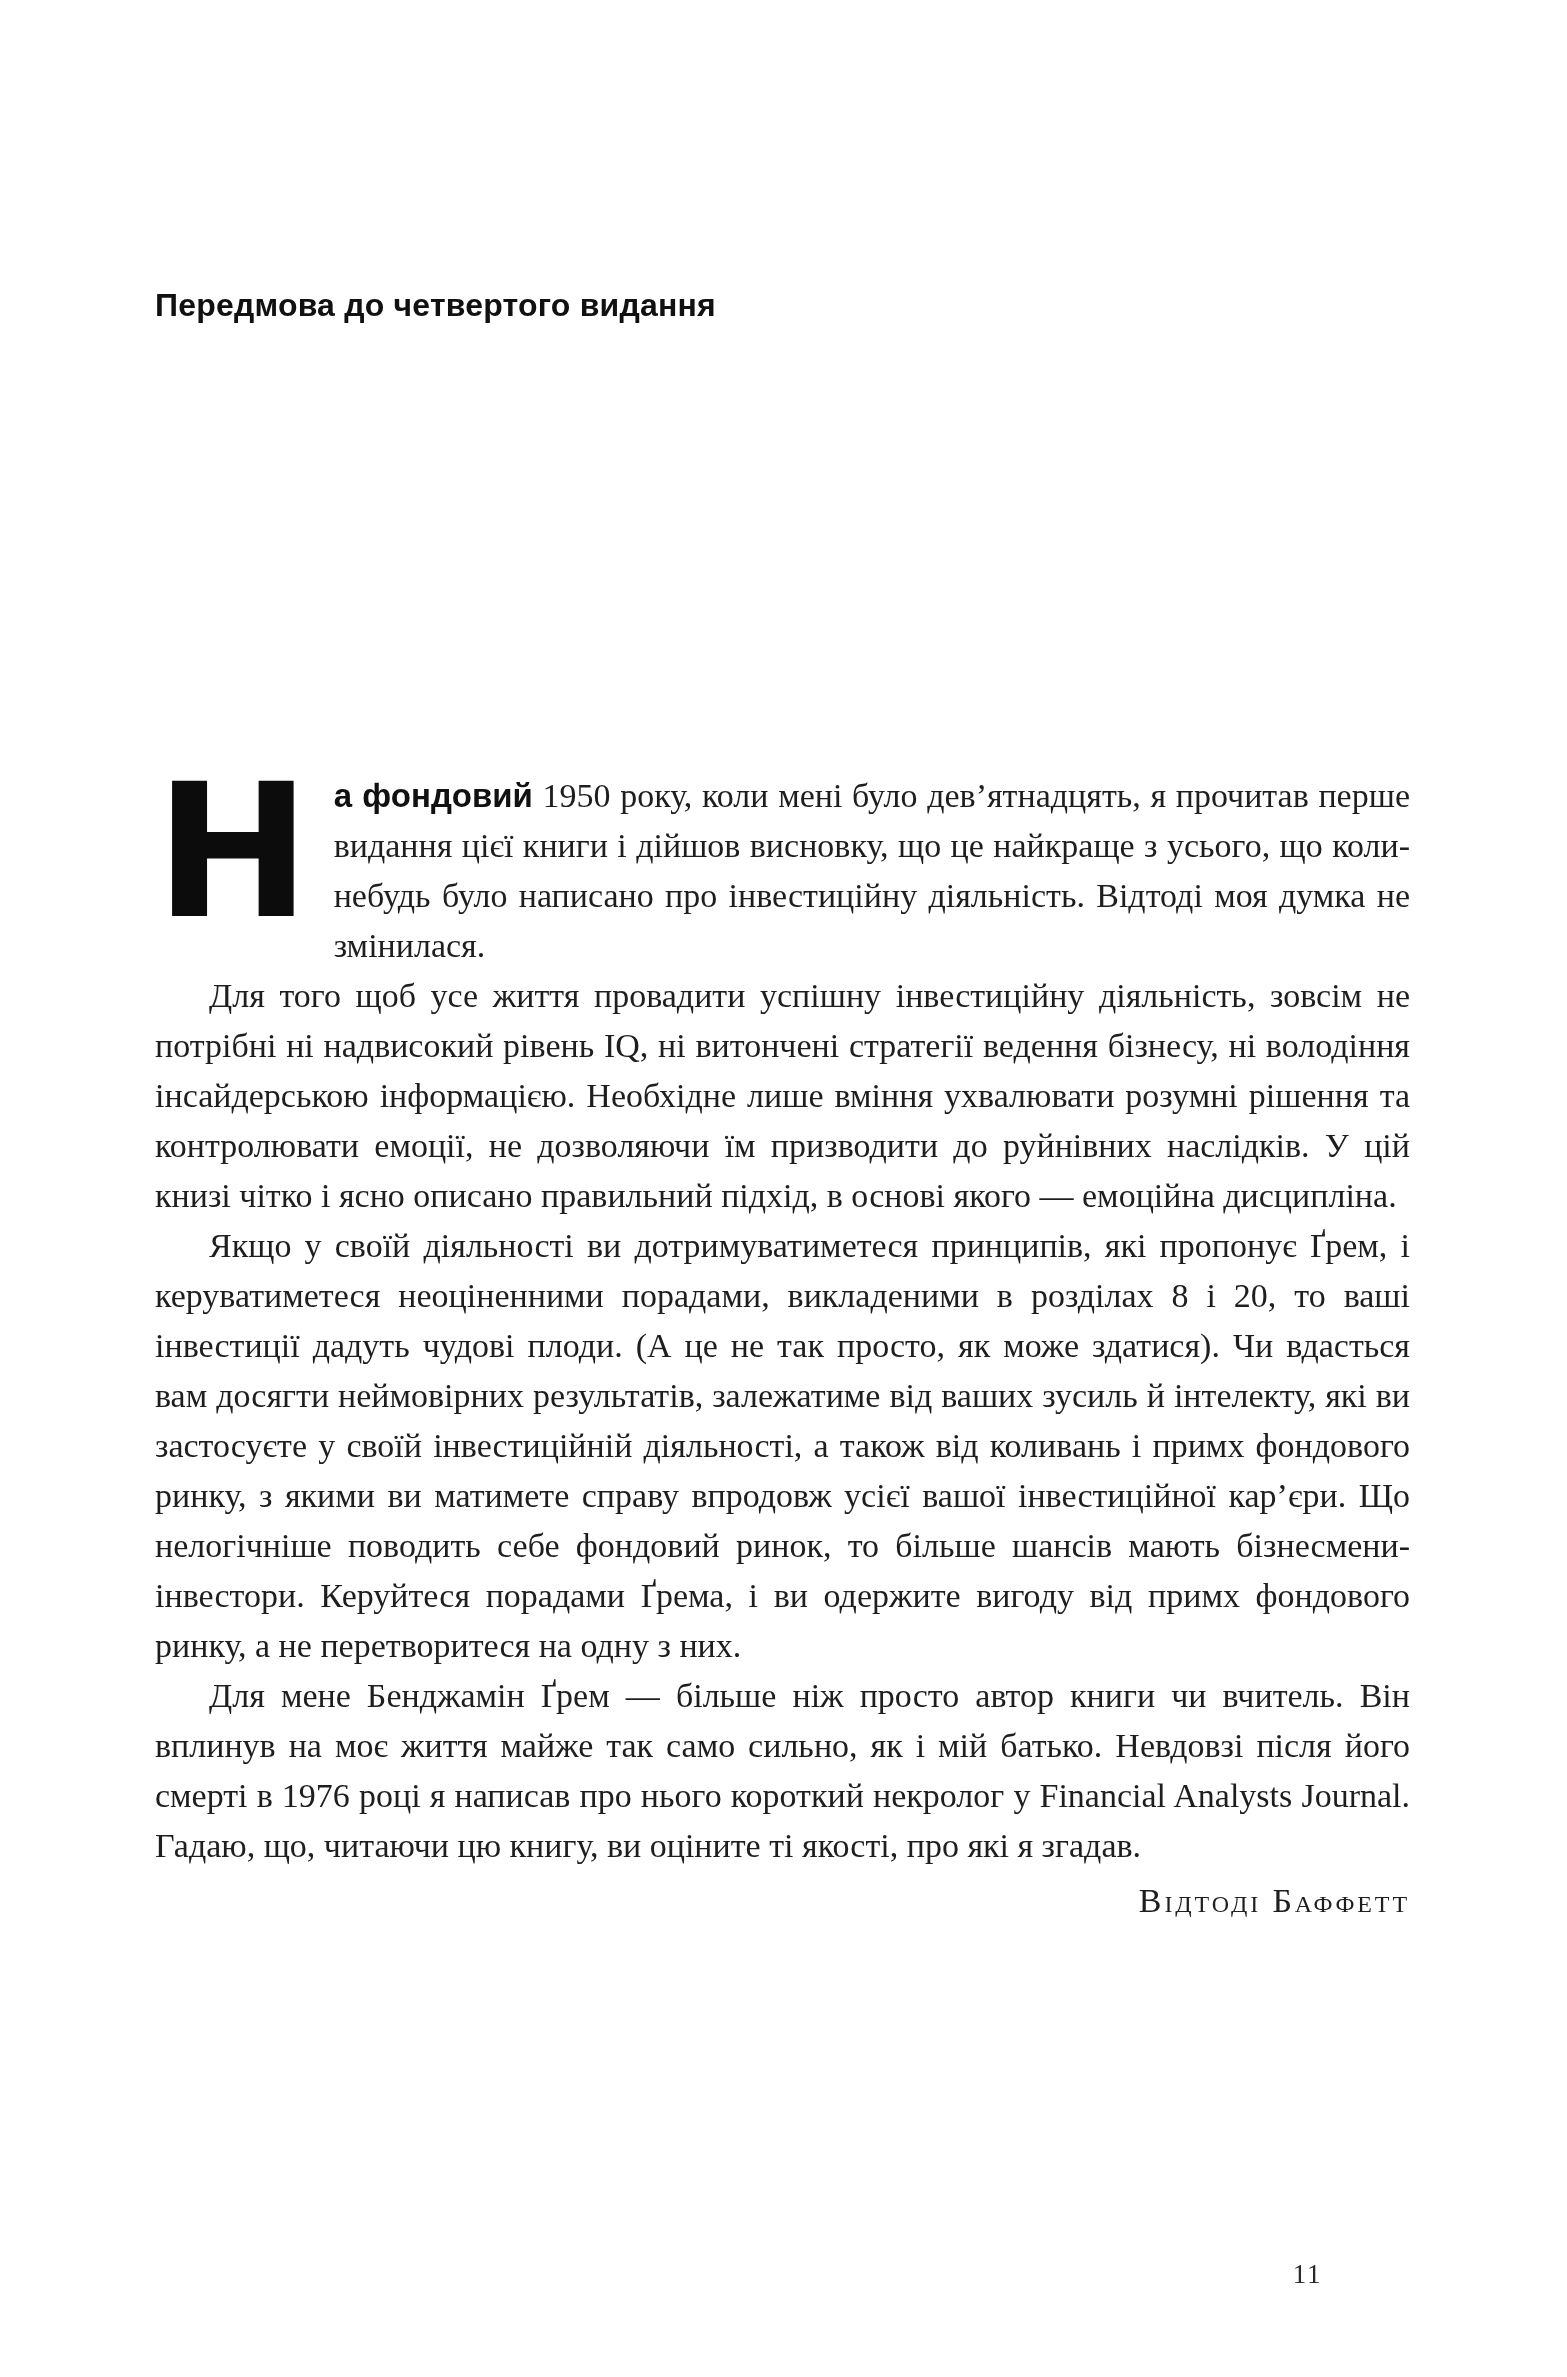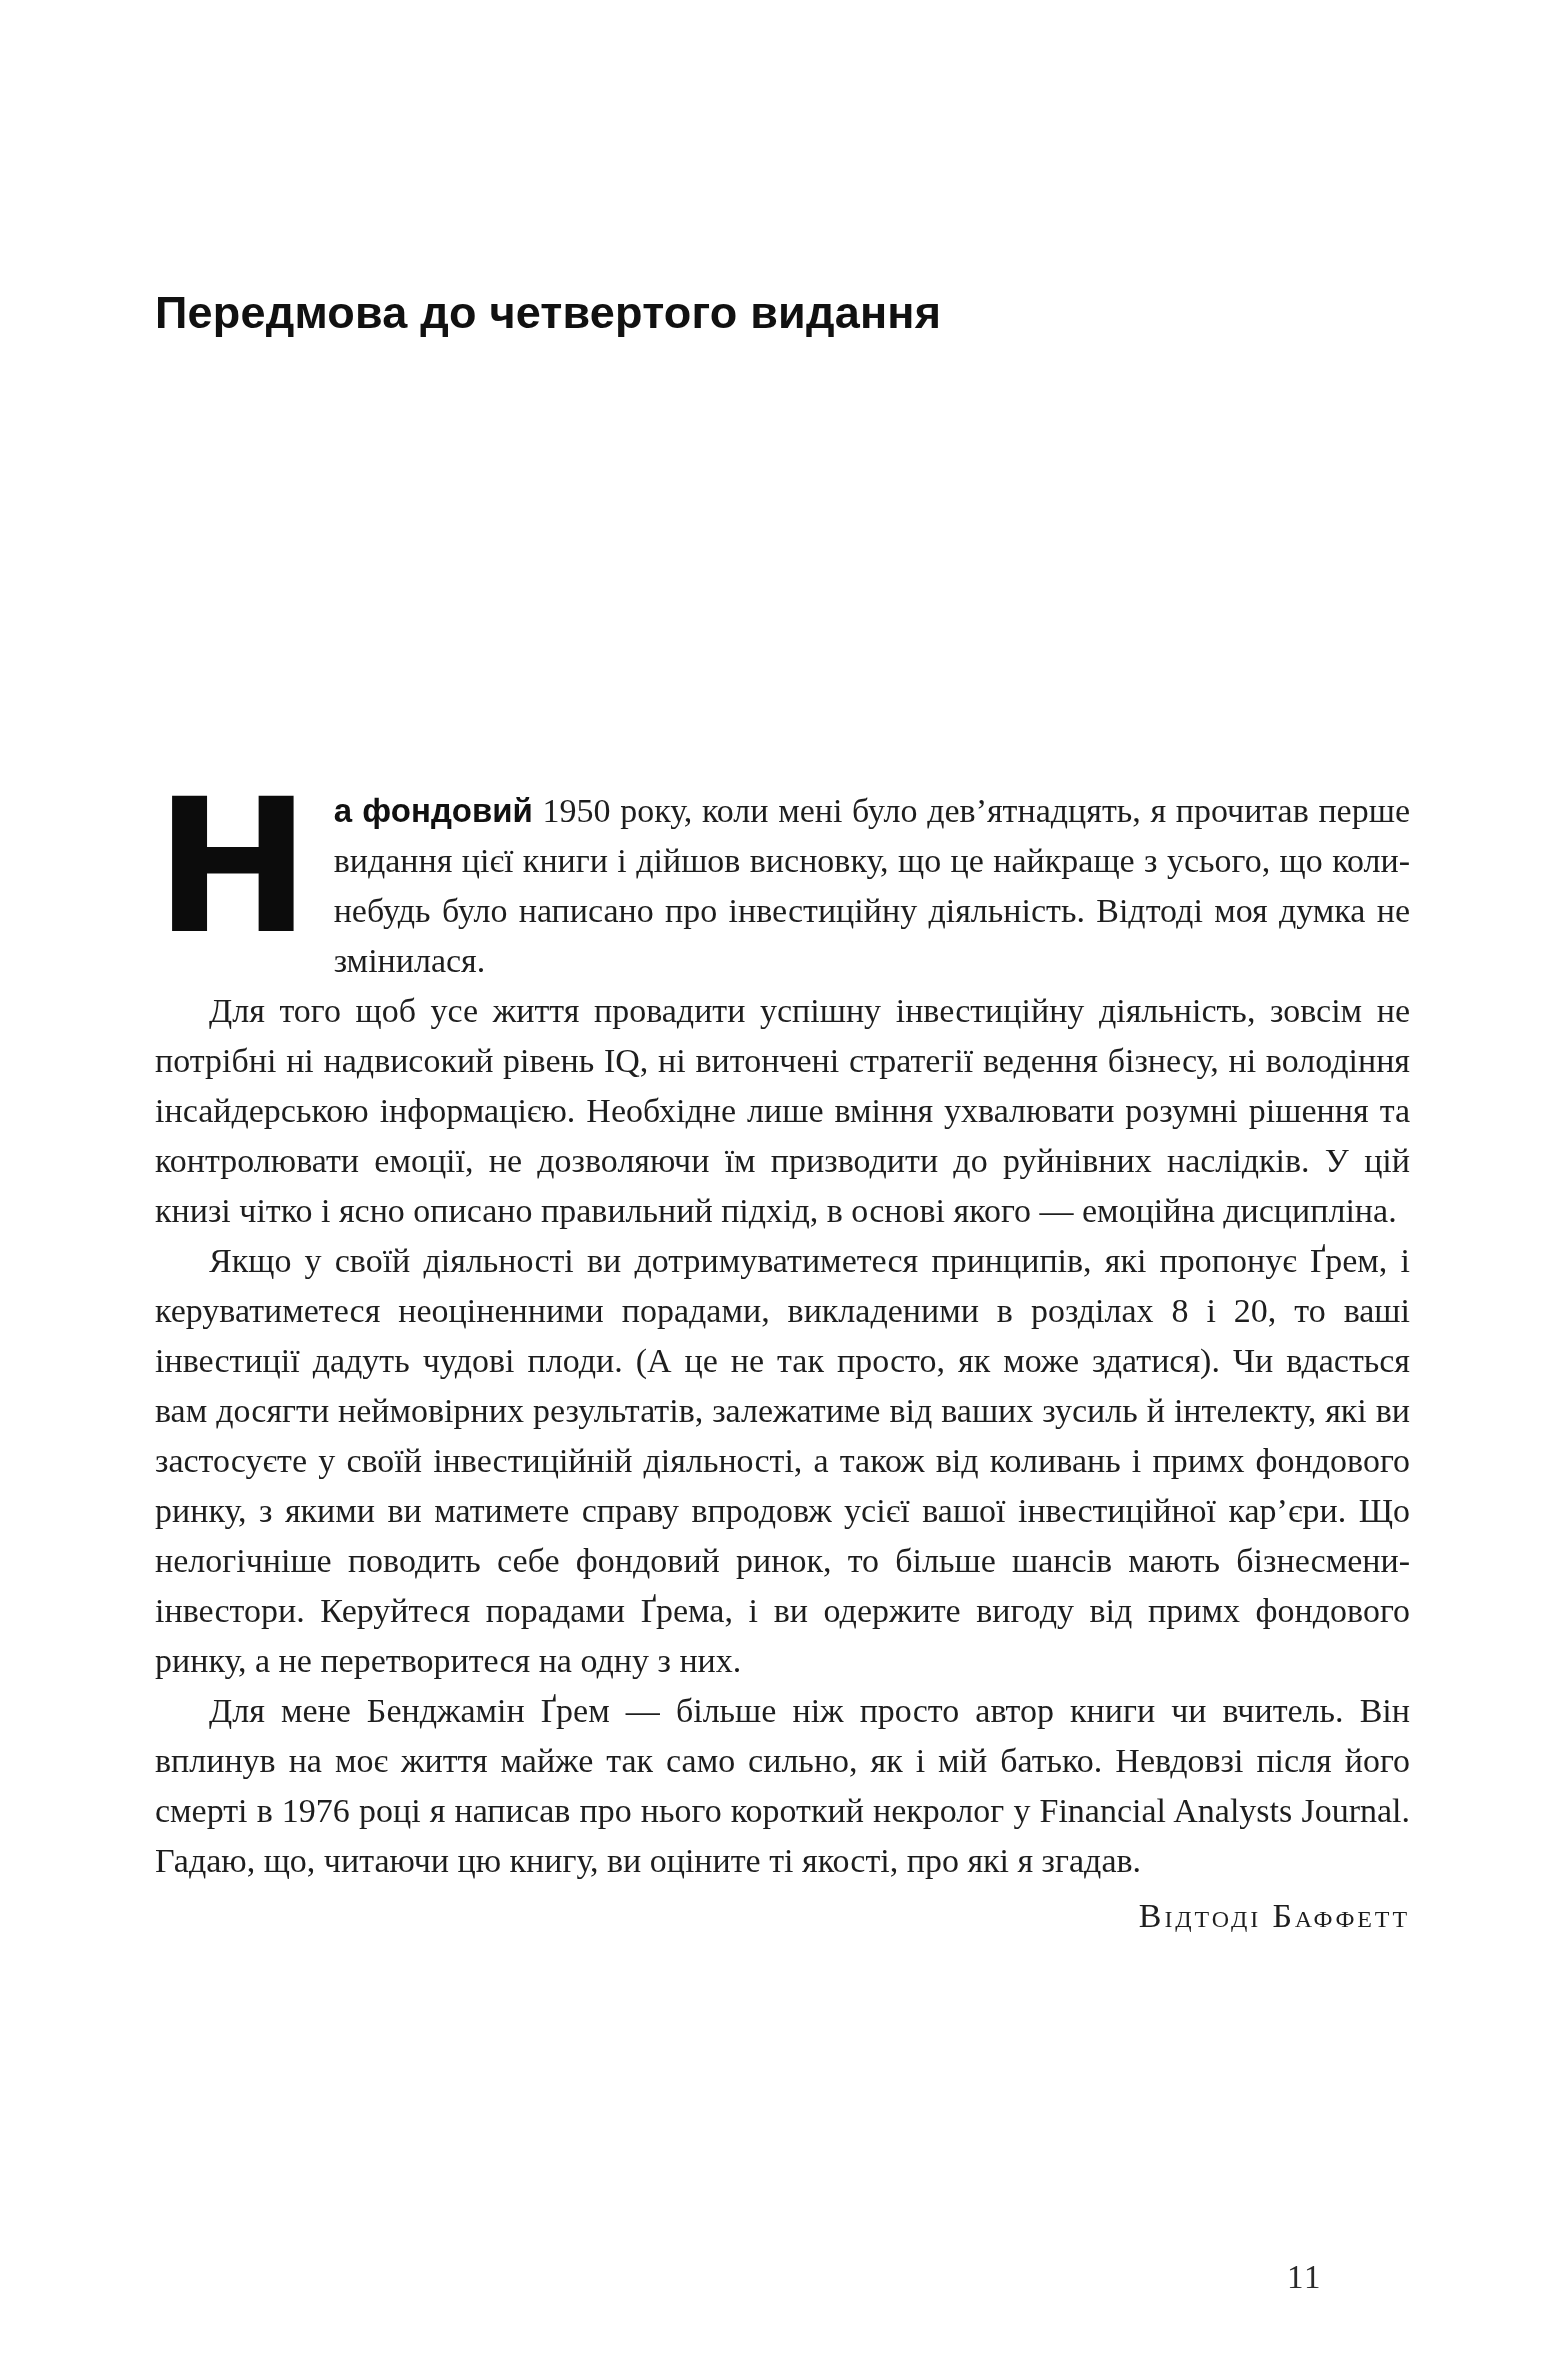--- a/index.html
+++ b/index.html
@@ -20,21 +20,21 @@
     top: 0; left: 0;
     width: 1567px;
     height: 2377px;
     box-sizing: border-box;
     padding: 287px 157px 0 155px;
     background: #ffffff;
   }
   .chapter-title {
     font-family: "Liberation Sans", "DejaVu Sans", sans-serif;
     font-weight: 700;
-    font-size: 45px;
+    font-size: 32px;
     line-height: 1.15;
     color: #111111;
     letter-spacing: 0.2px;
     margin: 0 0 0 0;
   }
   .body-text {
     margin-top: 447px;
     font-size: 34px;
     line-height: 50px;
     text-align: justify;
@@ -70,21 +70,21 @@
     font-variant: small-caps;
     letter-spacing: 2.9px;
     font-size: 34px;
     color: #1e1e1e;
   }
   .page-number {
     position: absolute;
     top: 2259px;
     right: 245px;
     font-family: "Liberation Serif", serif;
-    font-size: 33px;
+    font-size: 27px;
     letter-spacing: 1.6px;
     color: #2a2a2a;
   }
 </style>
 </head>
 <body>
 
 <div class="page">
 
   <h1 class="chapter-title">Передмова до четвертого видання</h1>

